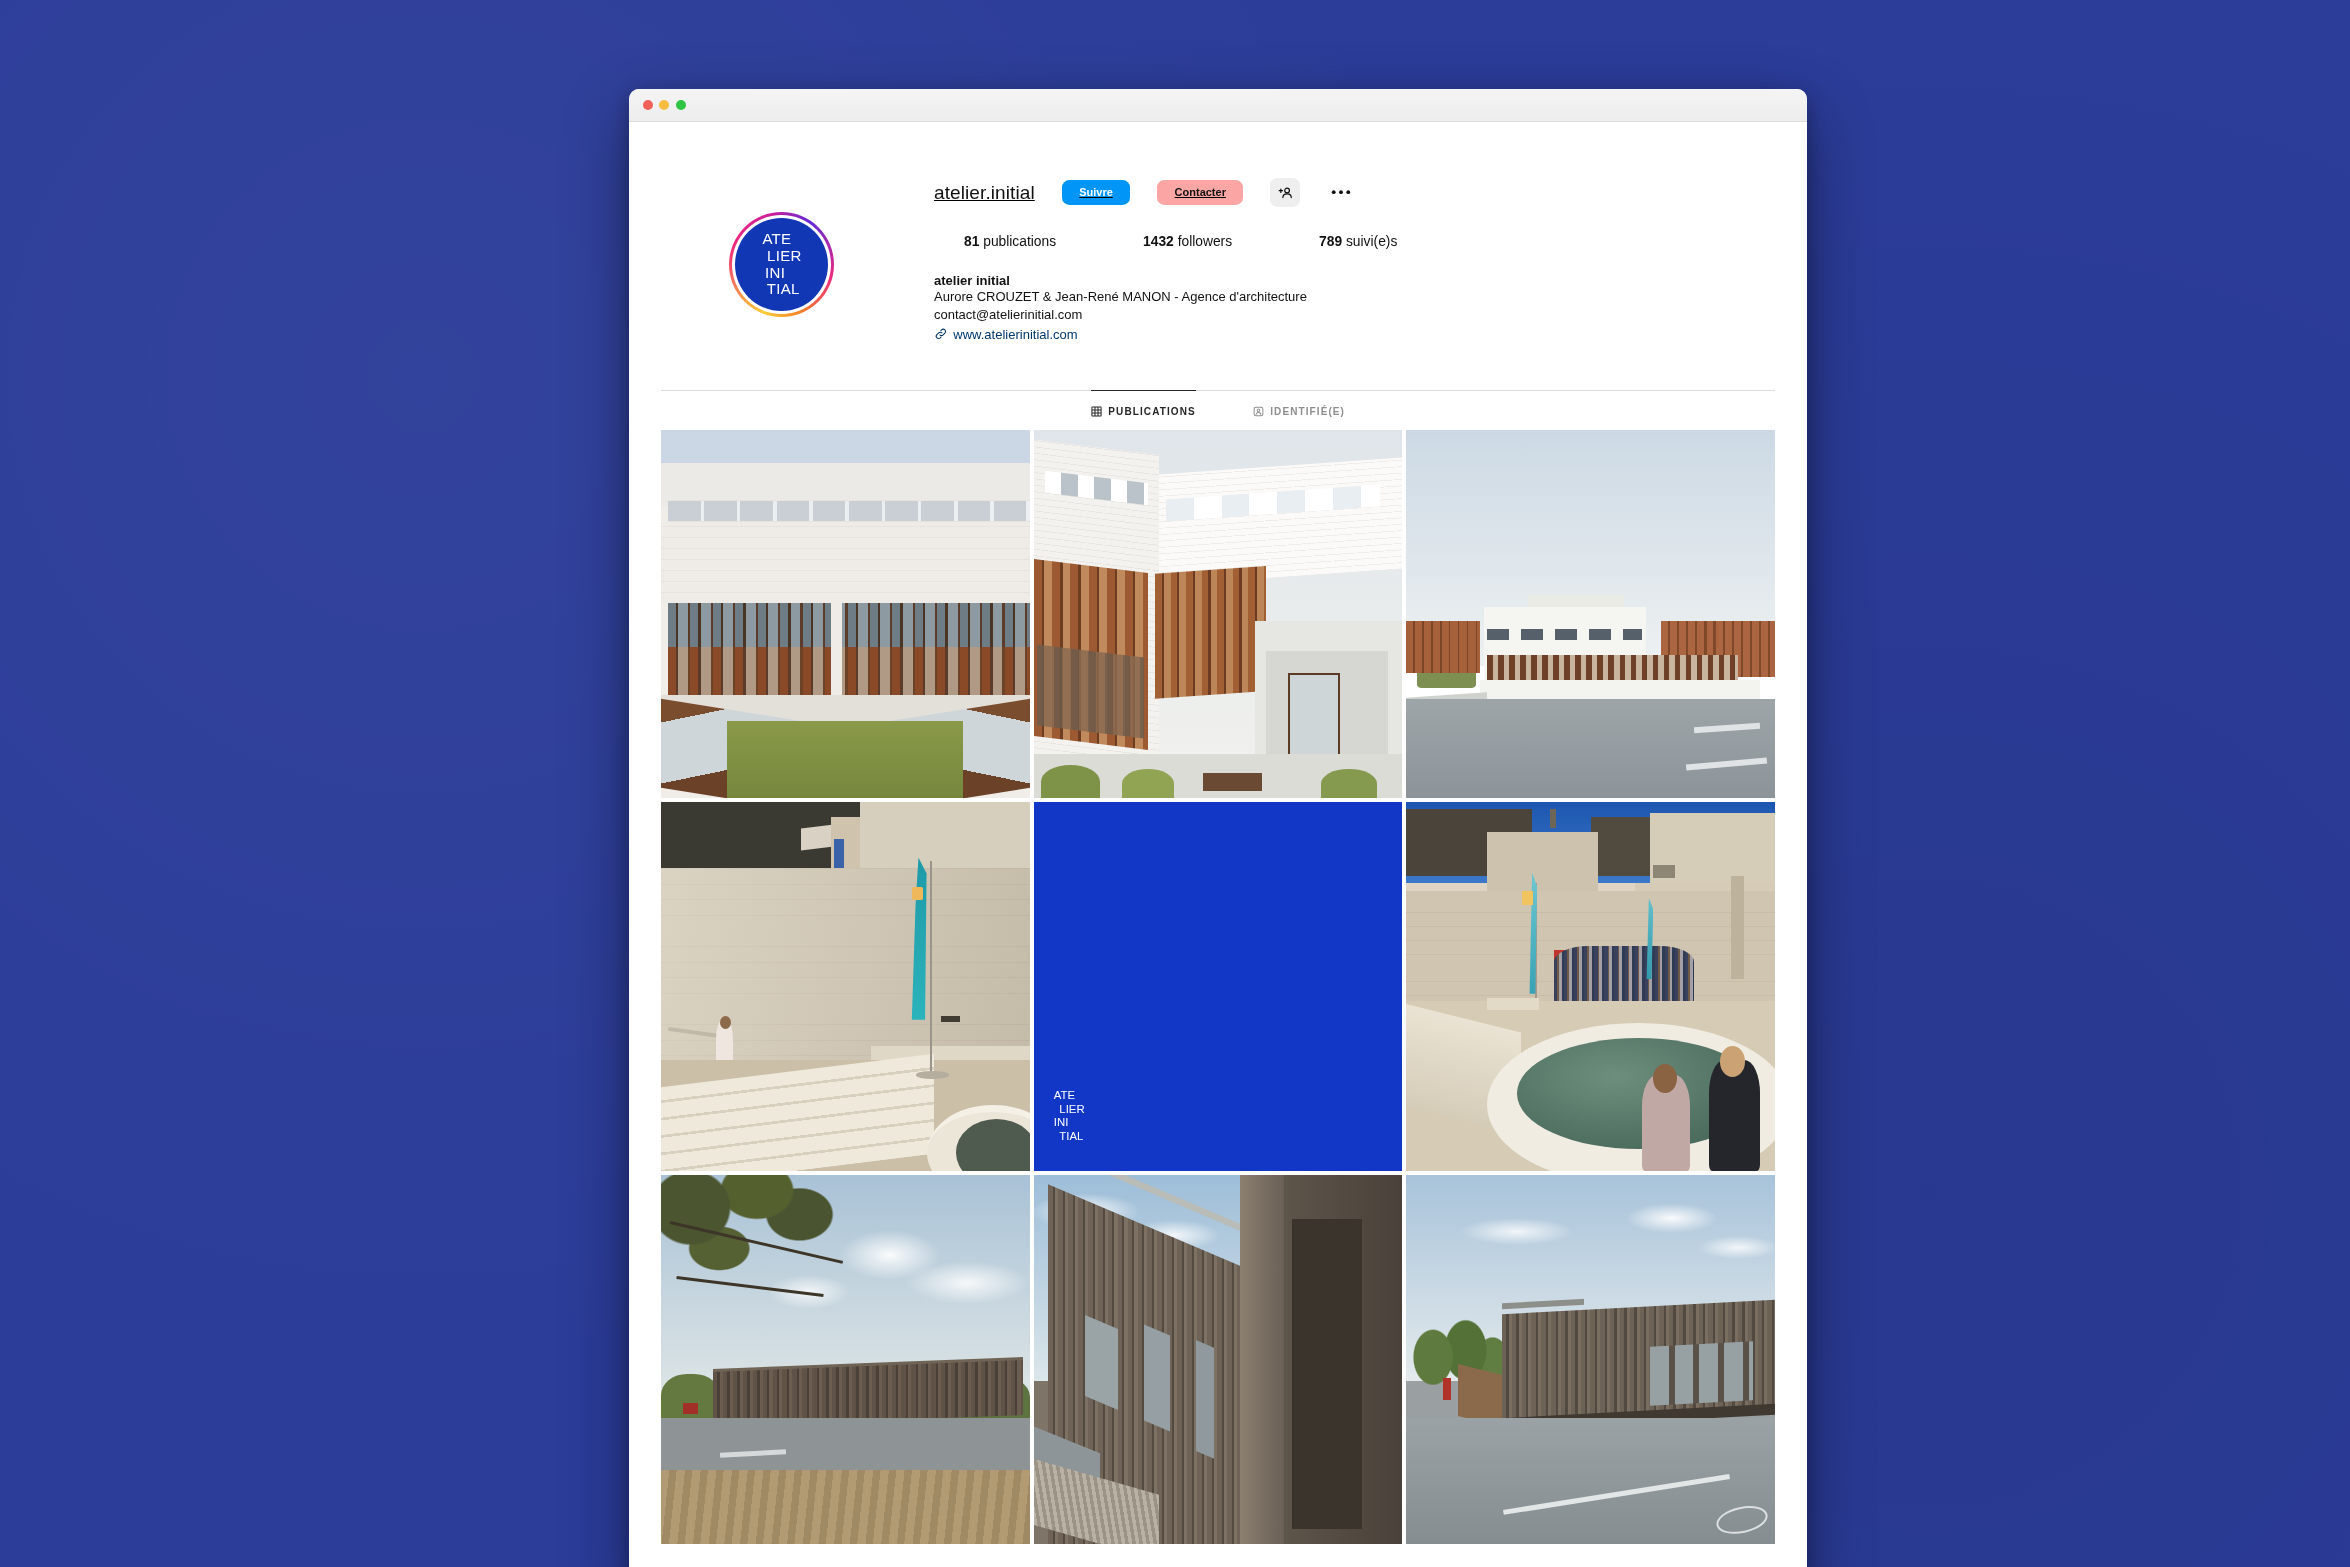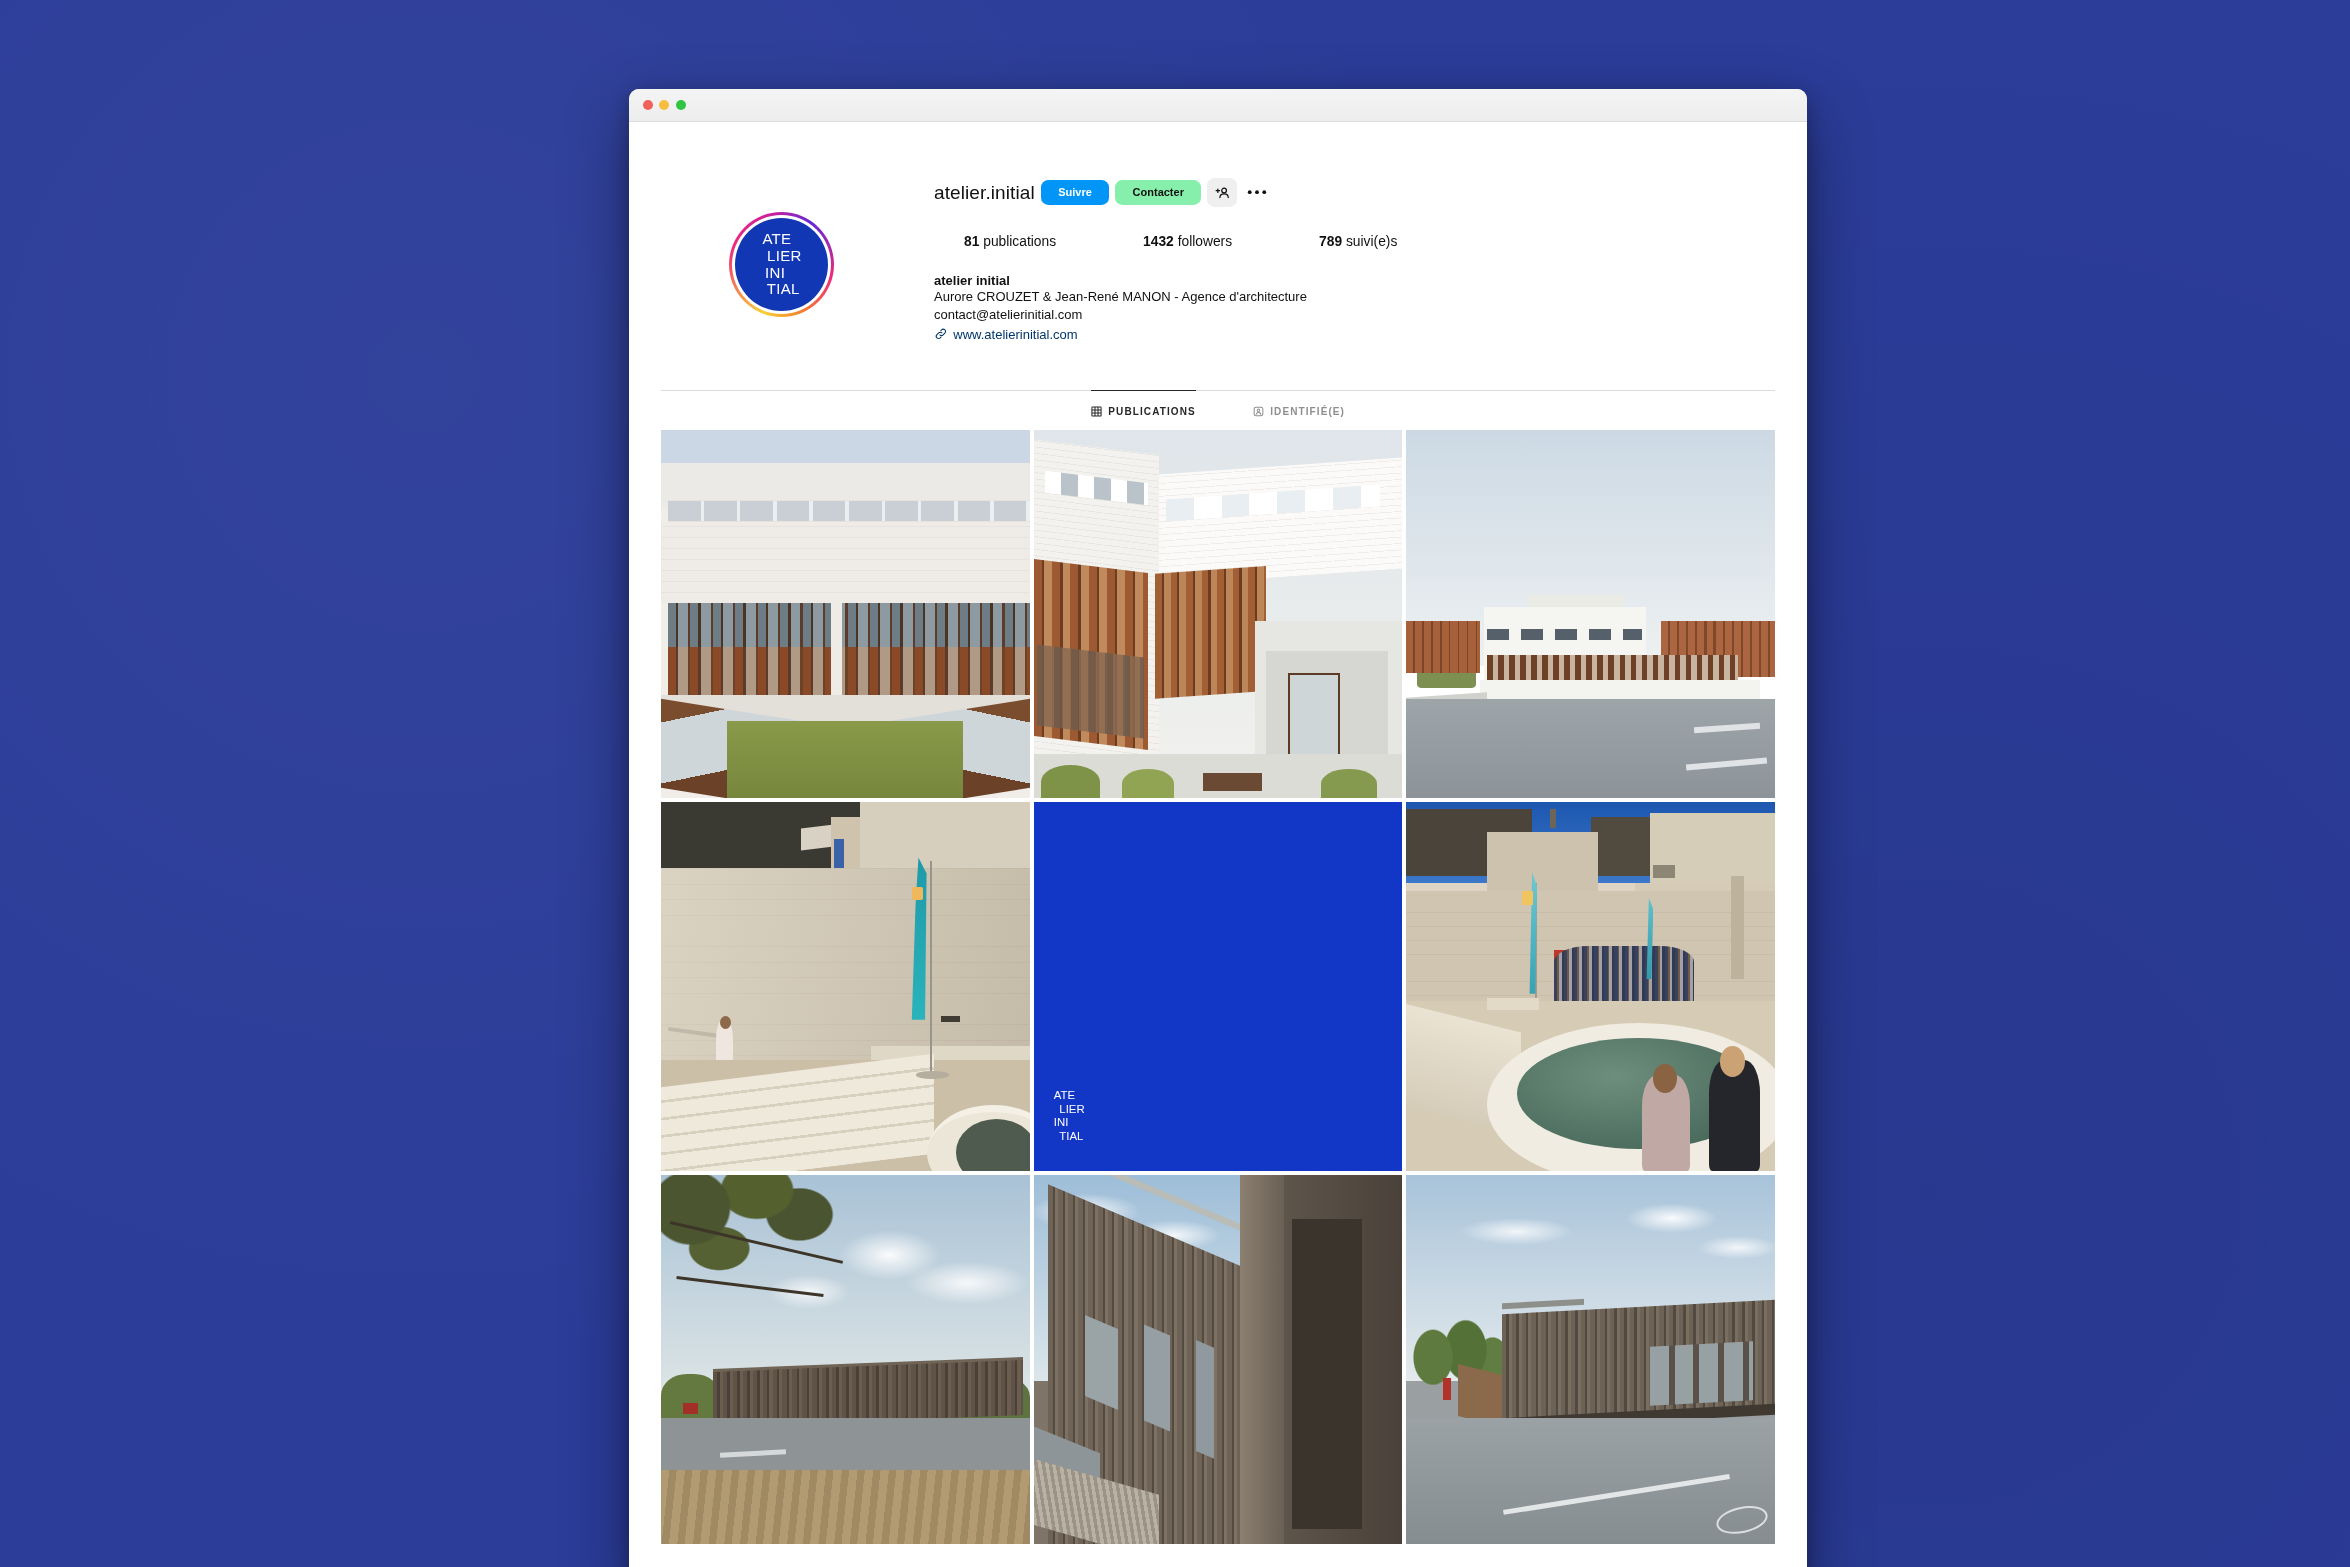--- a/index.html
+++ b/index.html
@@ -70,31 +70,31 @@
     font-size:15px; font-weight:500; line-height:1.13; letter-spacing:0.3px;
   }
   #avatar span{ display:block; }
   #avatar .l1{ transform:translateX(-4.6px); }
   #avatar .l2{ transform:translateX(2.8px); }
   #avatar .l3{ transform:translateX(-6.4px); }
   #avatar .l4{ transform:translateX(1.8px); }
 
   #info-col{ flex:1; padding-top:0; }
 
-  #username-row{ display:flex; align-items:center; gap:6px; height:31px; }
+  #username-row{ display:flex; align-items:center; gap:27px; height:31px;text-decoration:underline; }
   #username{ font-size:19px; font-weight:400; color:#111; letter-spacing:0.1px; }
   .btn{
     border:none; border-radius:7.3px;
     font-size:11px; font-weight:700;
     padding:7.3px 17.4px; cursor:pointer;
     font-family:"Liberation Sans", sans-serif;
     line-height:1;
   }
   #follow-btn{ background:#0095f6; color:#fff; }
-  #contact-btn{ background:#86efac; color:#111; }
+  #contact-btn{ background:#fca5a5; color:#111; }
   #adduser-btn{
     background:#efefef; border:none; border-radius:7.3px;
     width:30px;height:28.5px; display:flex;align-items:center;justify-content:center;
     cursor:pointer;
   }
   #more-btn{
     width:27.5px;height:27.5px;display:flex;align-items:center;justify-content:center;
     cursor:pointer;
   }
 

